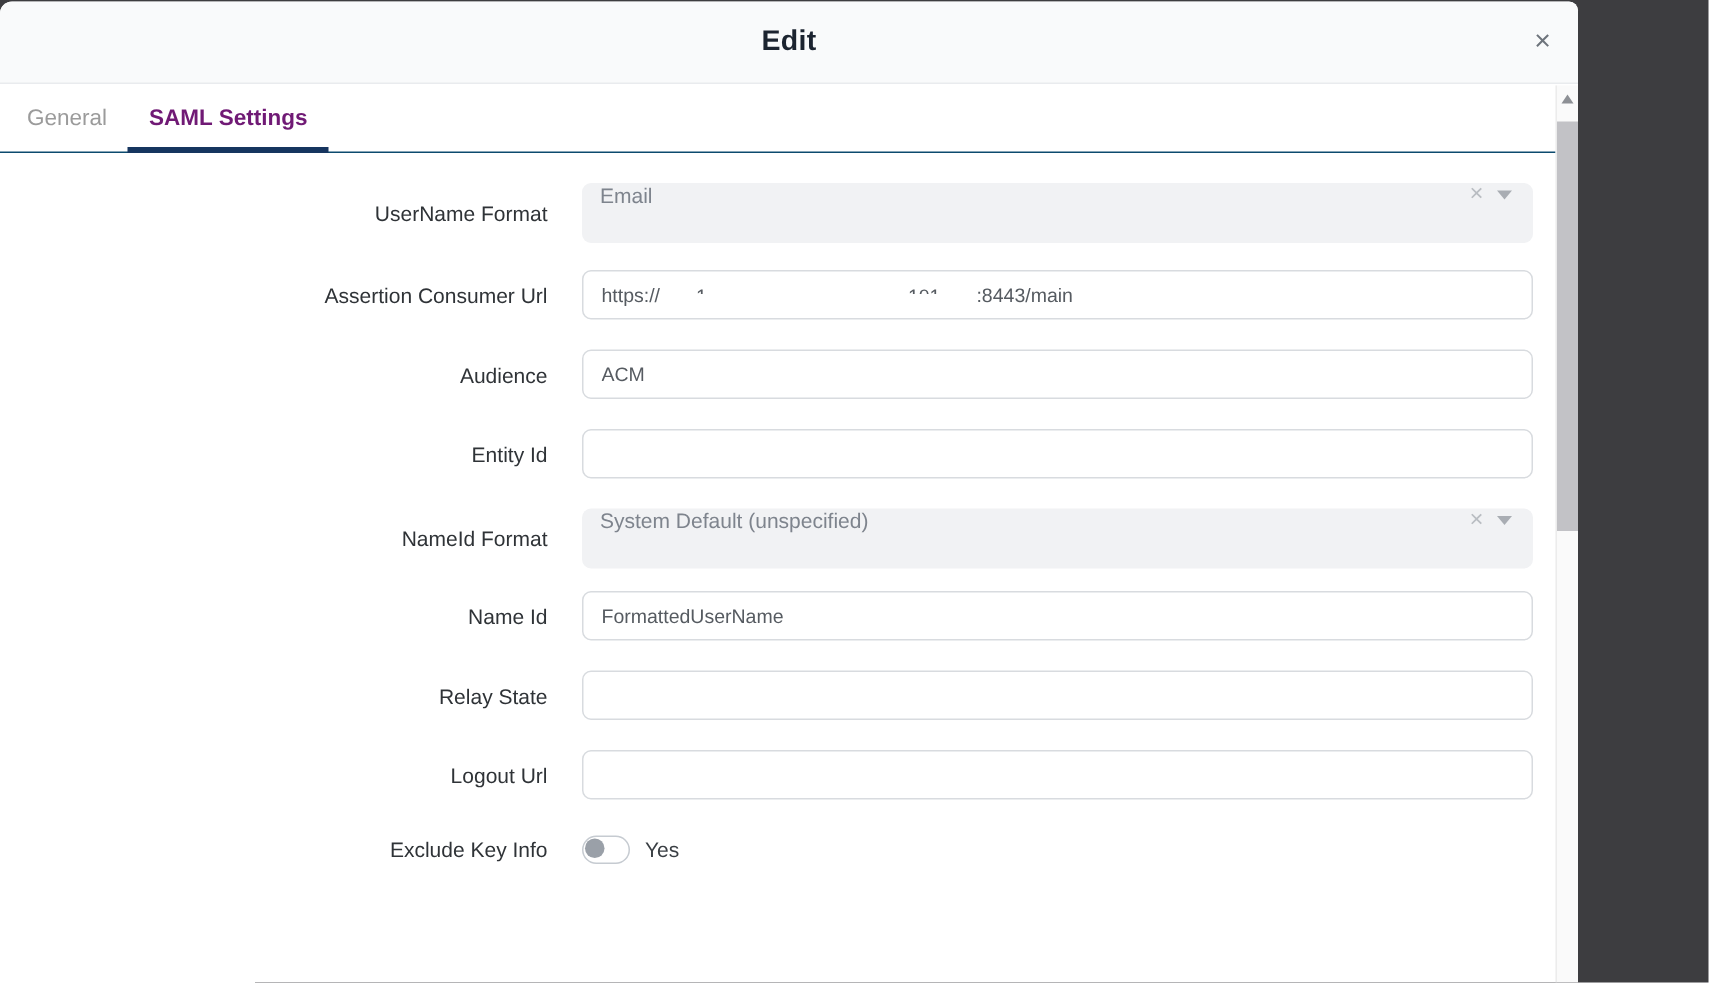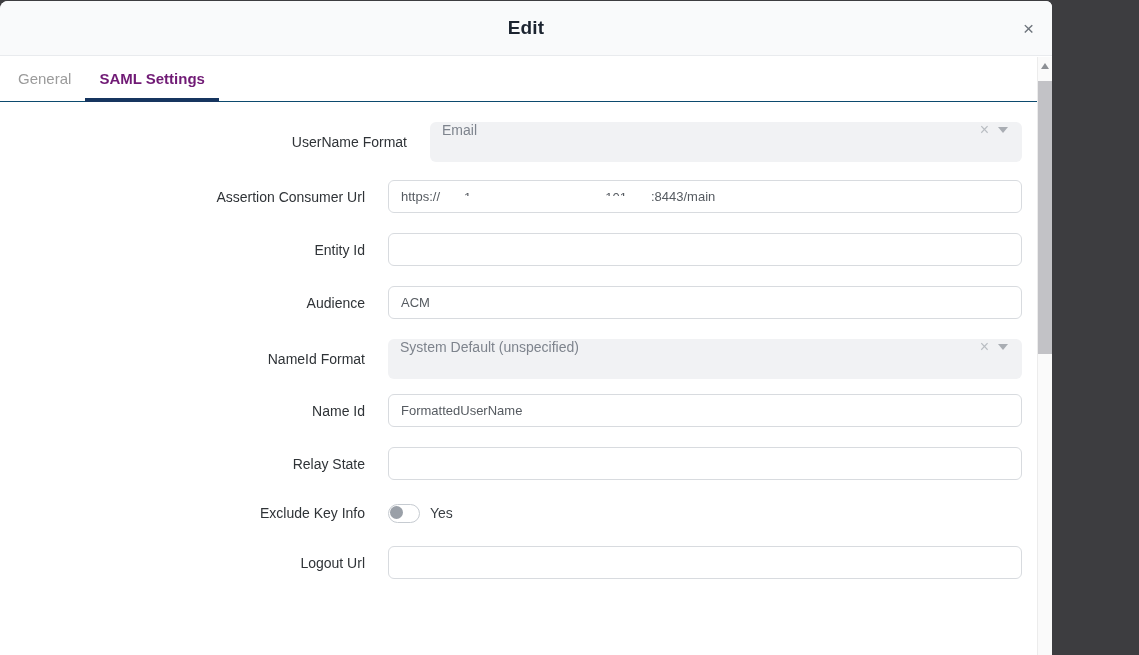--- a/index.html
+++ b/index.html
@@ -43,21 +43,21 @@
     cursor:pointer; position:relative; white-space:nowrap;
   }
   .tab.active { color:#701a75; font-weight:bold; }
   .tab.active::after {
     content:""; position:absolute; left:0; right:0; bottom:-1px;
     height:4px; background:#16355f;
   }
   
   .content { padding-top:20px; }
   .row { display:flex; align-items:center; margin:0 30px 20px 0; }
-  .row.mb18 { margin-bottom:18px;padding-left:42px; }
+  .row.mb18 { margin-bottom:18px; }
   .row.mb15 { margin-bottom:15px; }
   .row-label {
     box-sizing:border-box; width:388px; min-width:388px;
     padding-right:23px; text-align:right;
     font-size:14px; color:#2f3337;
   }
   .field { flex:1; min-width:0; }
   .input {
     box-sizing:border-box; display:block; width:100%; height:33px;
     border:1px solid #d8dbdf; border-radius:6px;
@@ -151,30 +151,30 @@
           <span>https://</span>
             <span class="frag">1</span>
             <span class="gap"></span>
             <span class="frag">101</span>
             <span>:8443/main</span>
         </div>
       </div>
     </div>
 
     <div class="row">
+      <div class="row-label">Audience</div>
+      <div class="field">
+        <input type="text" class="input" value="ACM" style="">
+      </div>
+    </div>
+
+    <div class="row">
       <div class="row-label">Entity Id</div>
       <div class="field">
         <input type="text" class="input" value="" style="">
-      </div>
-    </div>
-
-    <div class="row">
-      <div class="row-label">Audience</div>
-      <div class="field">
-        <input type="text" class="input" value="ACM" style="">
       </div>
     </div>
 
     <div class="row mb15">
       <div class="row-label">NameId Format</div>
       <div class="field">
         <div class="select">
           <span>System Default (unspecified)</span>
           <span class="sel-icons">
             <span class="clear-x">×</span>
@@ -193,38 +193,38 @@
 
 
     <div class="row">
       <div class="row-label">Relay State</div>
       <div class="field">
         <input type="text" class="input" value="" style="">
       </div>
     </div>
 
     <div class="row">
+      <div class="row-label">Logout Url</div>
+      <div class="field">
+        <input type="text" class="input" value="" style="">
+      </div>
+    </div>
+
+    <div class="row">
       <div class="row-label">Exclude Key Info</div>
       <div class="field">
         <div class="toggle-wrap">
           <span class="toggle">
             <span class="knob"></span>
           </span>
           <span class="toggle-label">Yes</span>
         </div>
       </div>
     </div>
 
-    <div class="row">
-      <div class="row-label">Logout Url</div>
-      <div class="field">
-        <input type="text" class="input" value="" style="">
-      </div>
-    </div>
-
   </div>
 
   <div class="scrollbar">
     <span class="sb-arrow"></span>
     <div class="sb-thumb"></div>
   </div>
 
 </div>
 
 </body></html>

